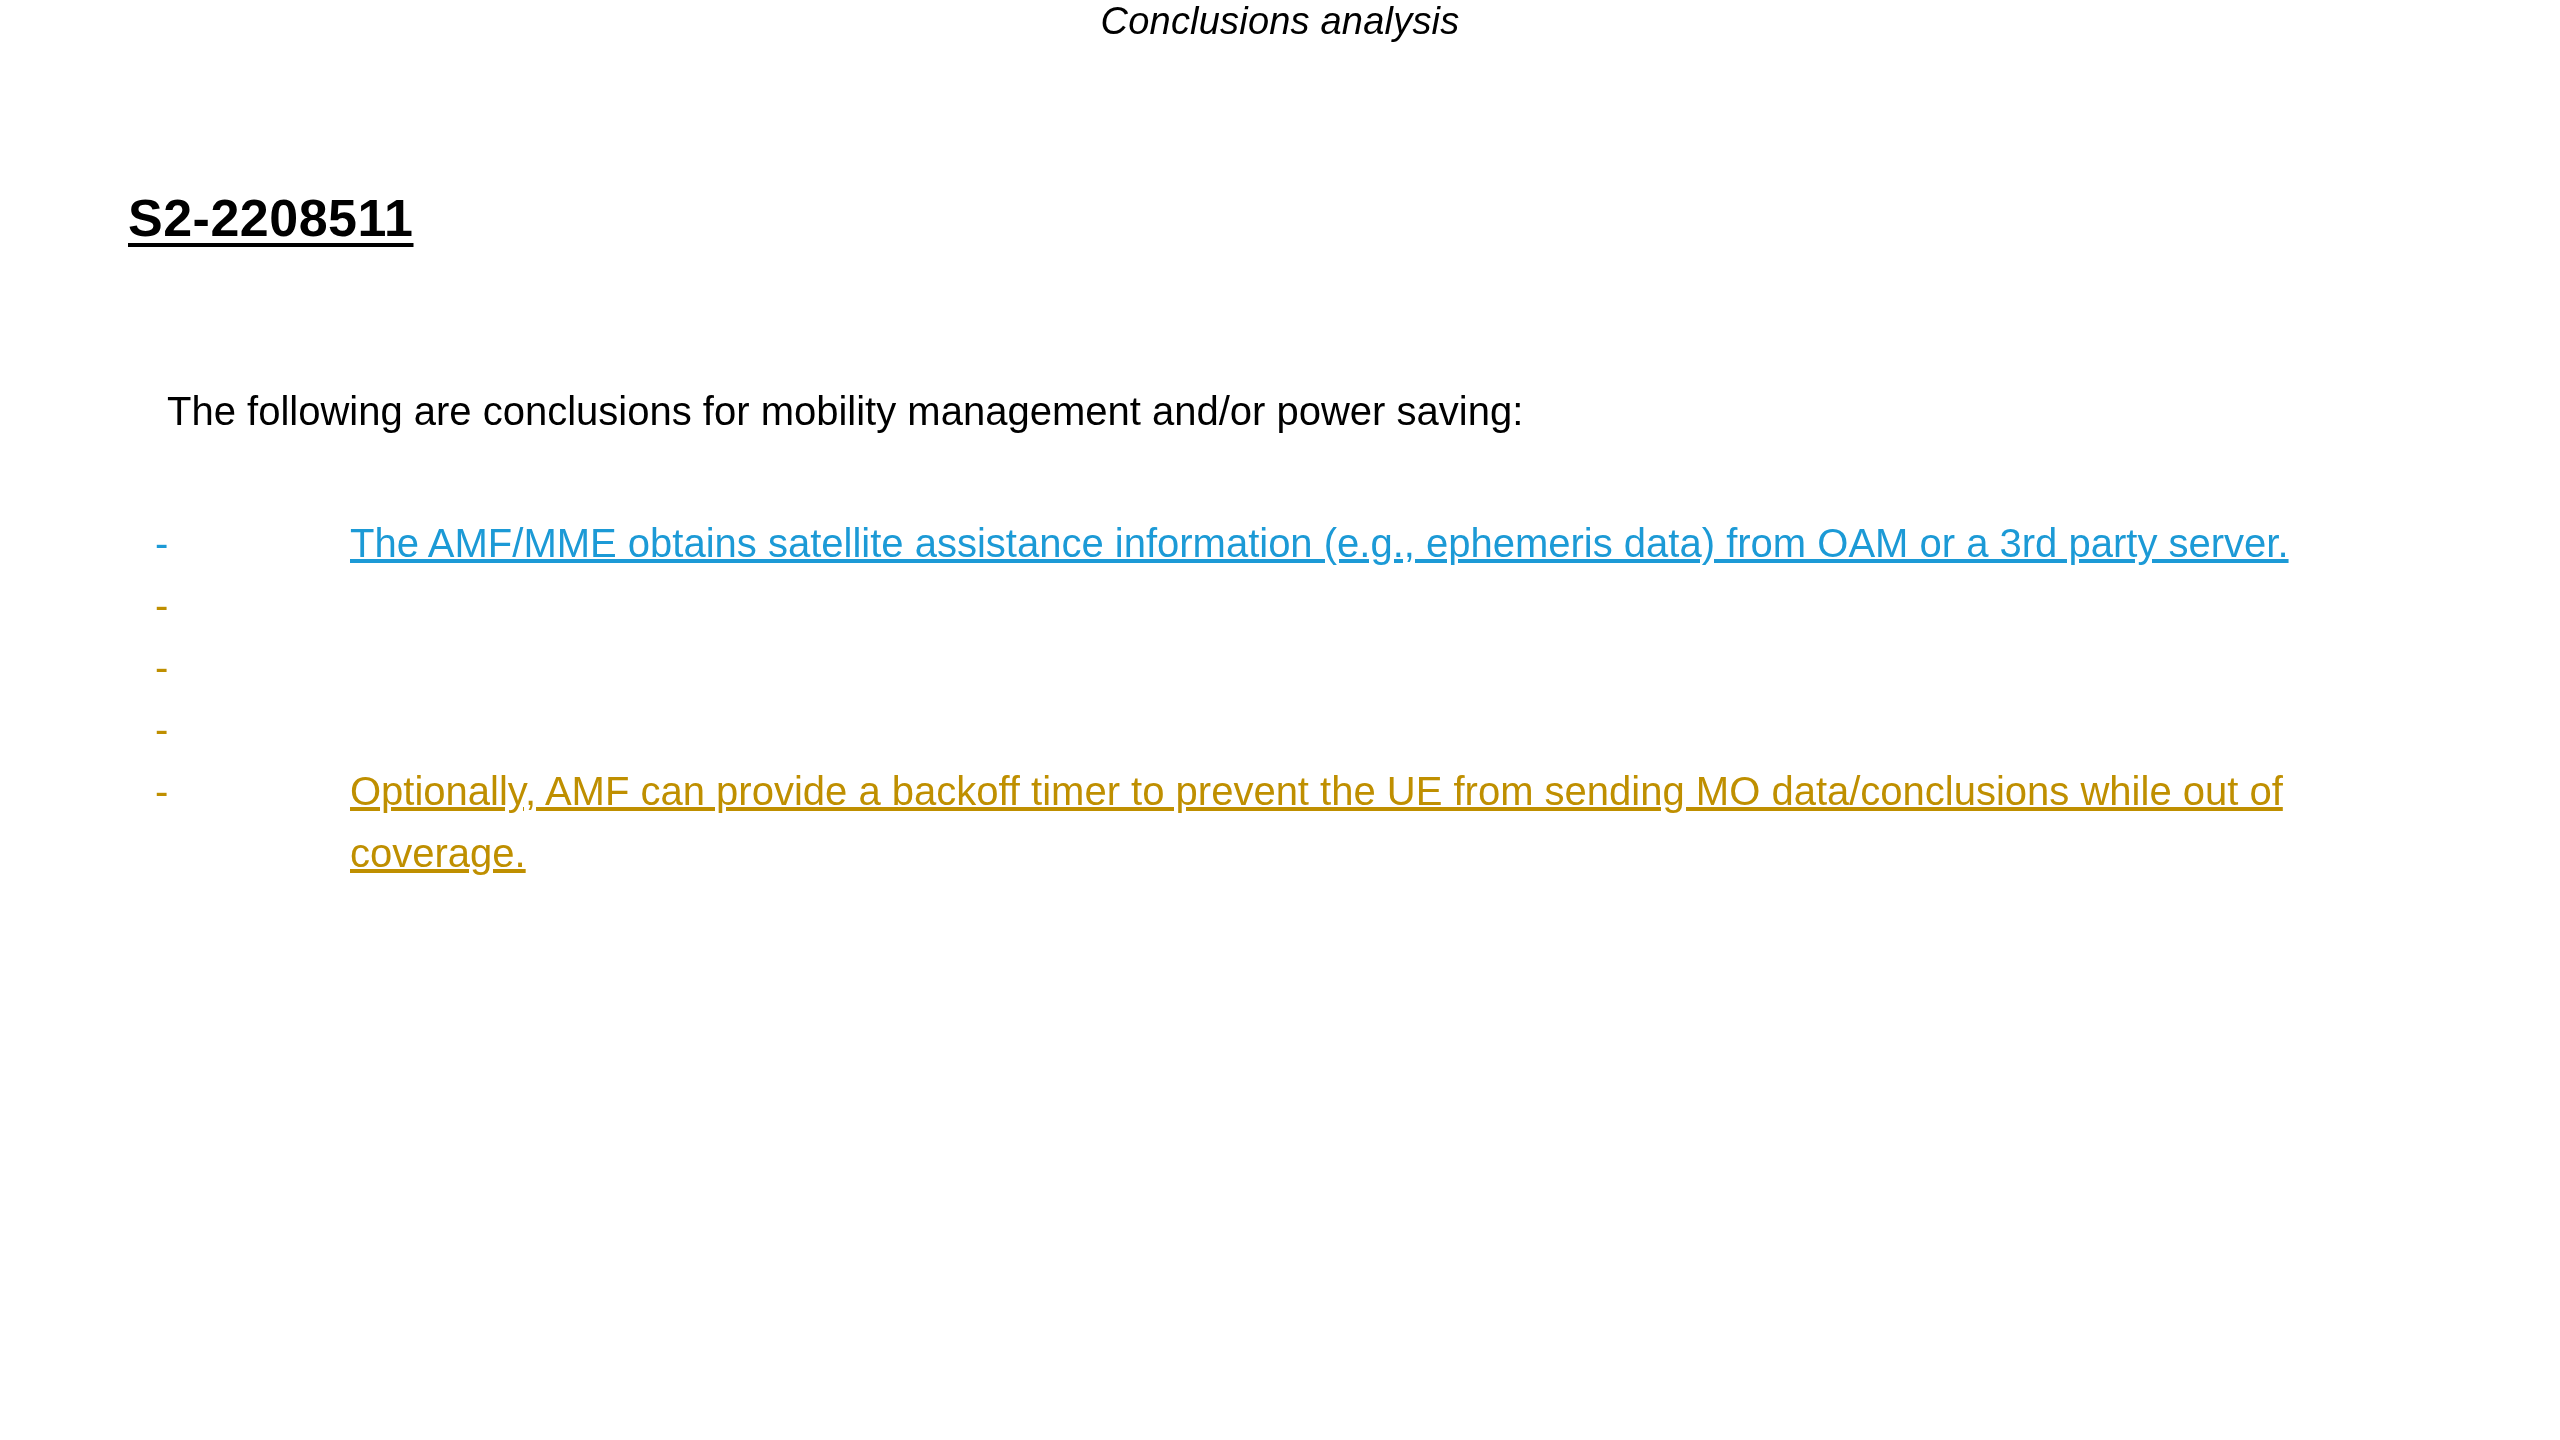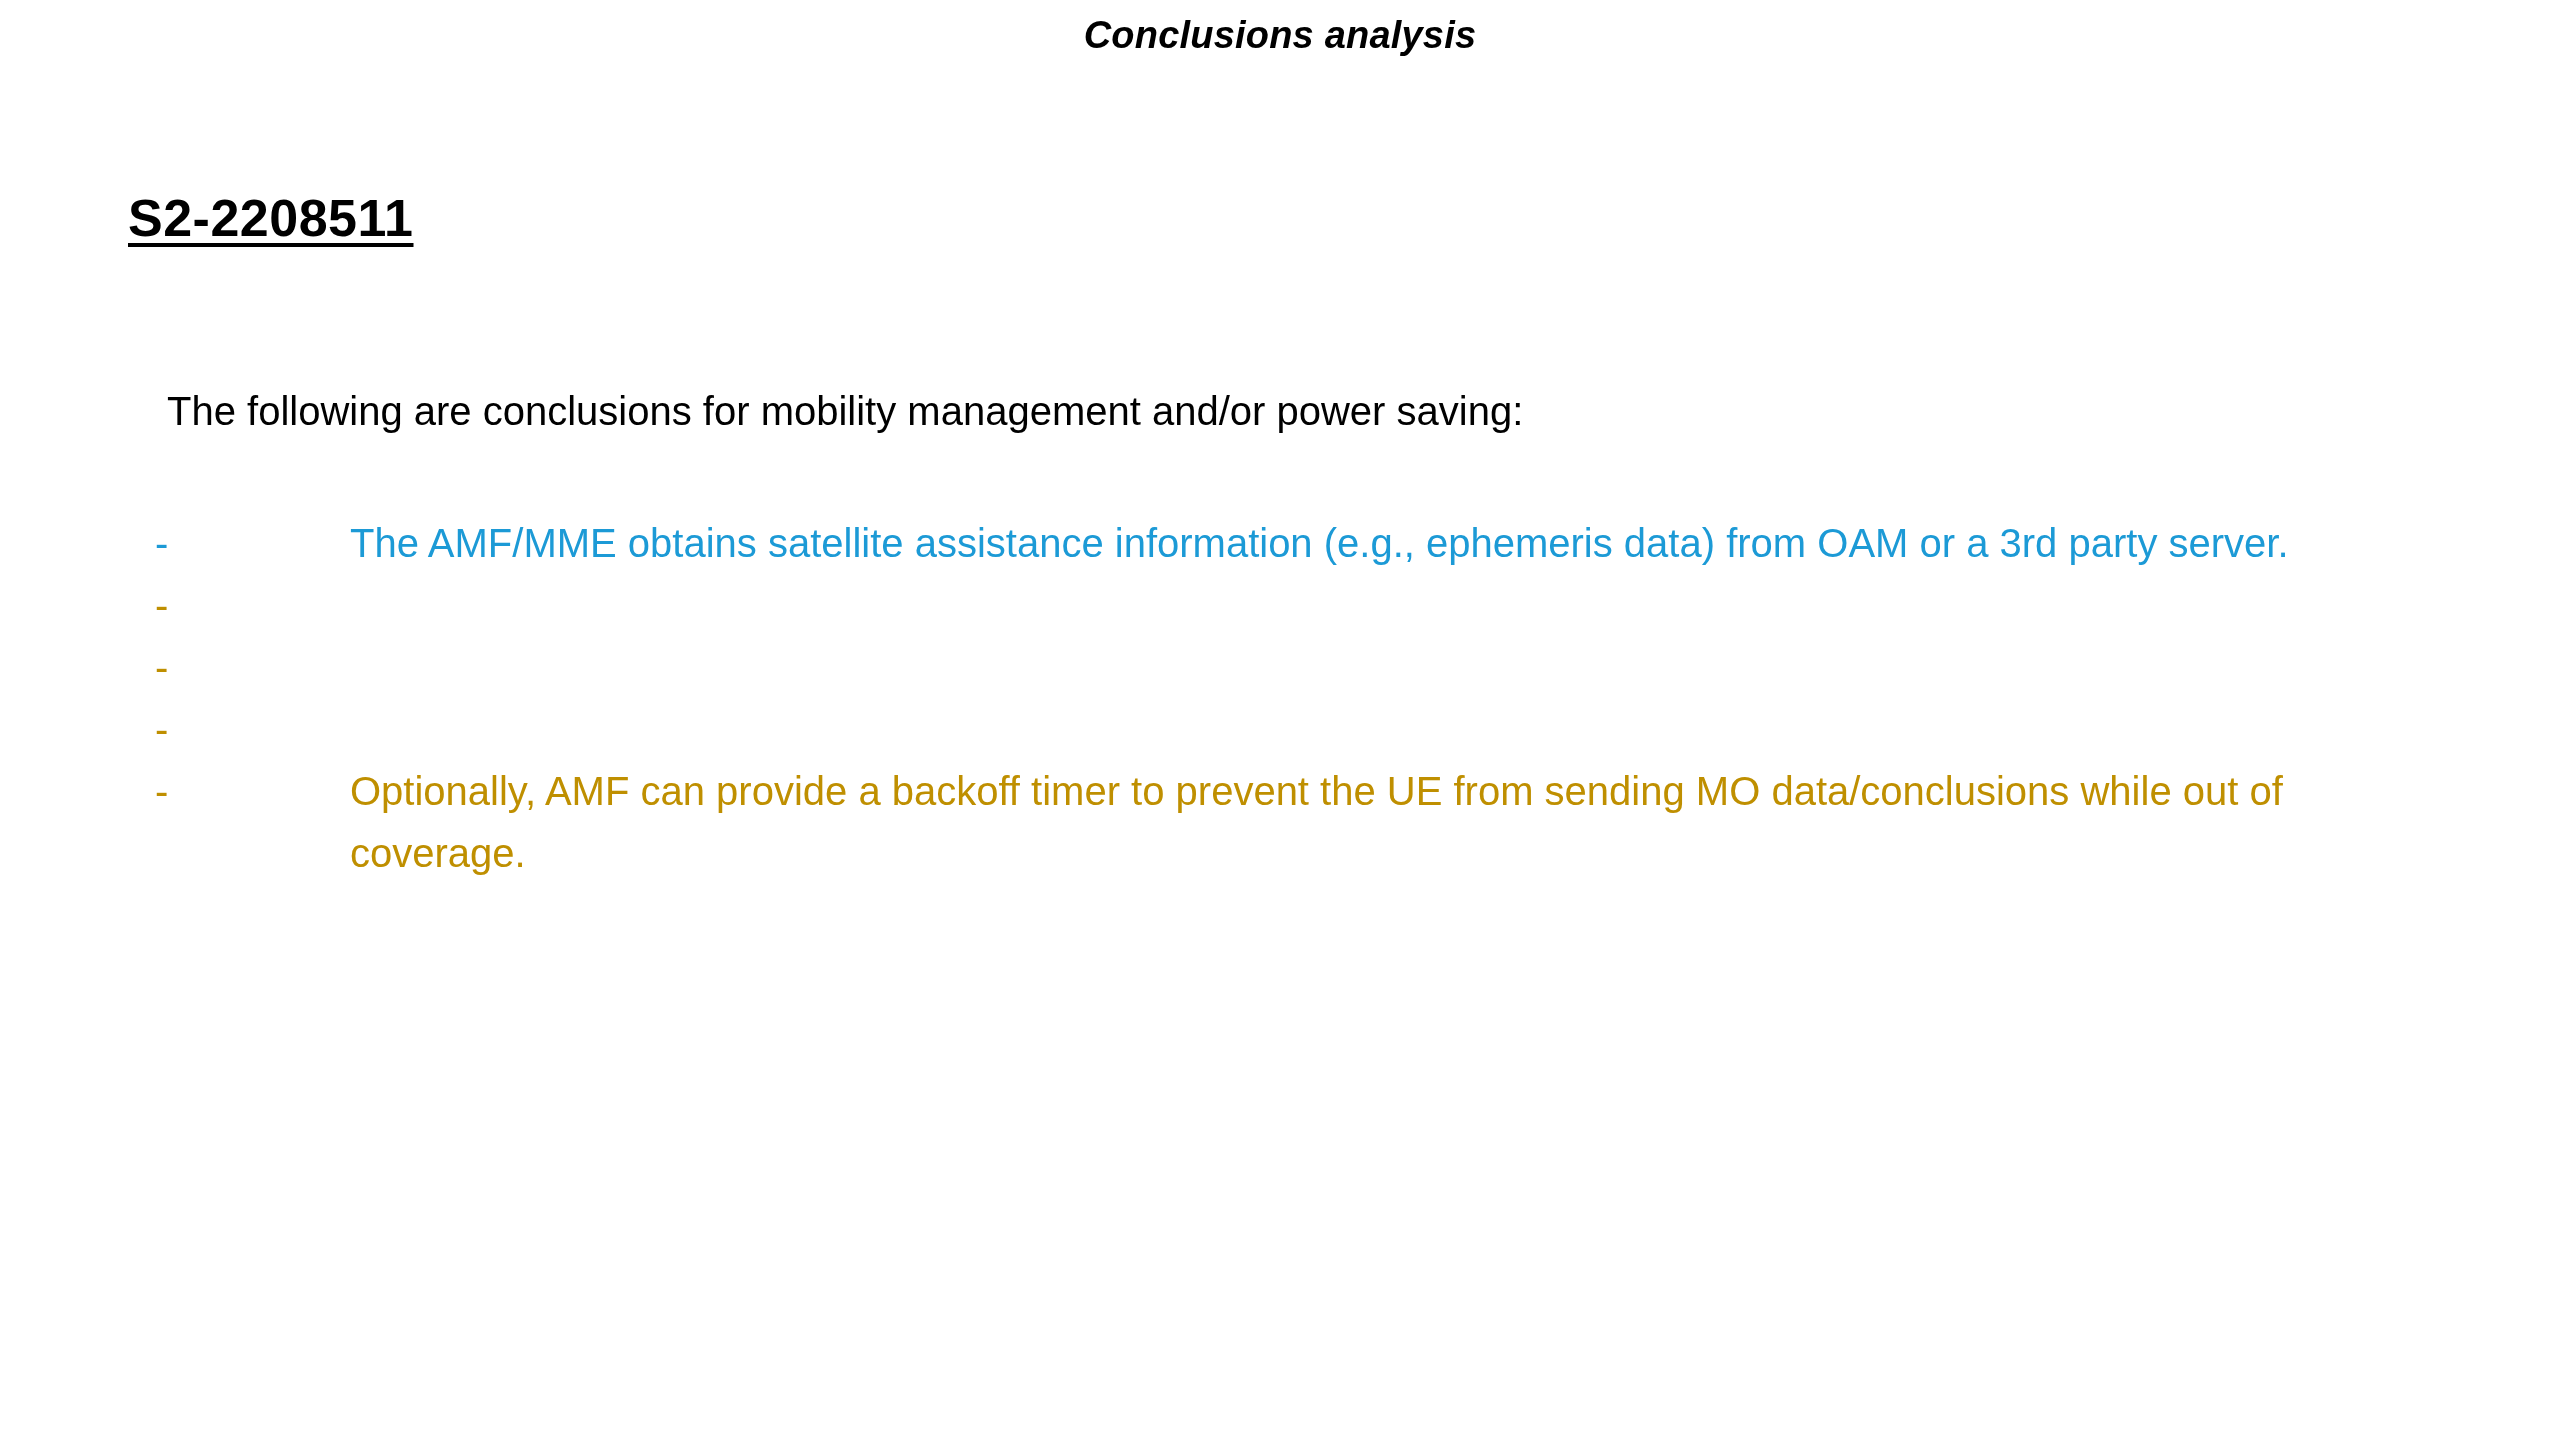--- a/index.html
+++ b/index.html
@@ -14,26 +14,26 @@
     overflow: hidden;
   }
   .slide {
     position: relative;
     width: 2560px;
     height: 1440px;
     background: #ffffff;
   }
   .slide-header {
     position: absolute;
-    top: 14px;
+    top: 0px;
     left: 0;
     width: 2560px;
     text-align: center;
     font-size: 38px;
-    font-weight: bold;
+    font-weight: normal;
     font-style: italic;
     color: #000000;
     letter-spacing: 0.2px;
   }
   .doc-id {
     position: absolute;
     top: 188px;
     left: 128px;
     font-size: 52px;
     font-weight: bold;
@@ -66,20 +66,21 @@
     margin-bottom: 0px;
   }
   .bullet-dash {
     width: 195px;
     flex: 0 0 195px;
     color: inherit;
   }
   .bullet-text {
     flex: 1 1 auto;
     max-width: 1990px;
+    text-decoration: underline;
   }
   .c-blue { color: #1c9ad6; }
   .c-gold { color: #bf8f00; }
 </style>
 </head>
 <body>
 
 <div class="slide">
 
   <div class="slide-header">Conclusions analysis</div>

